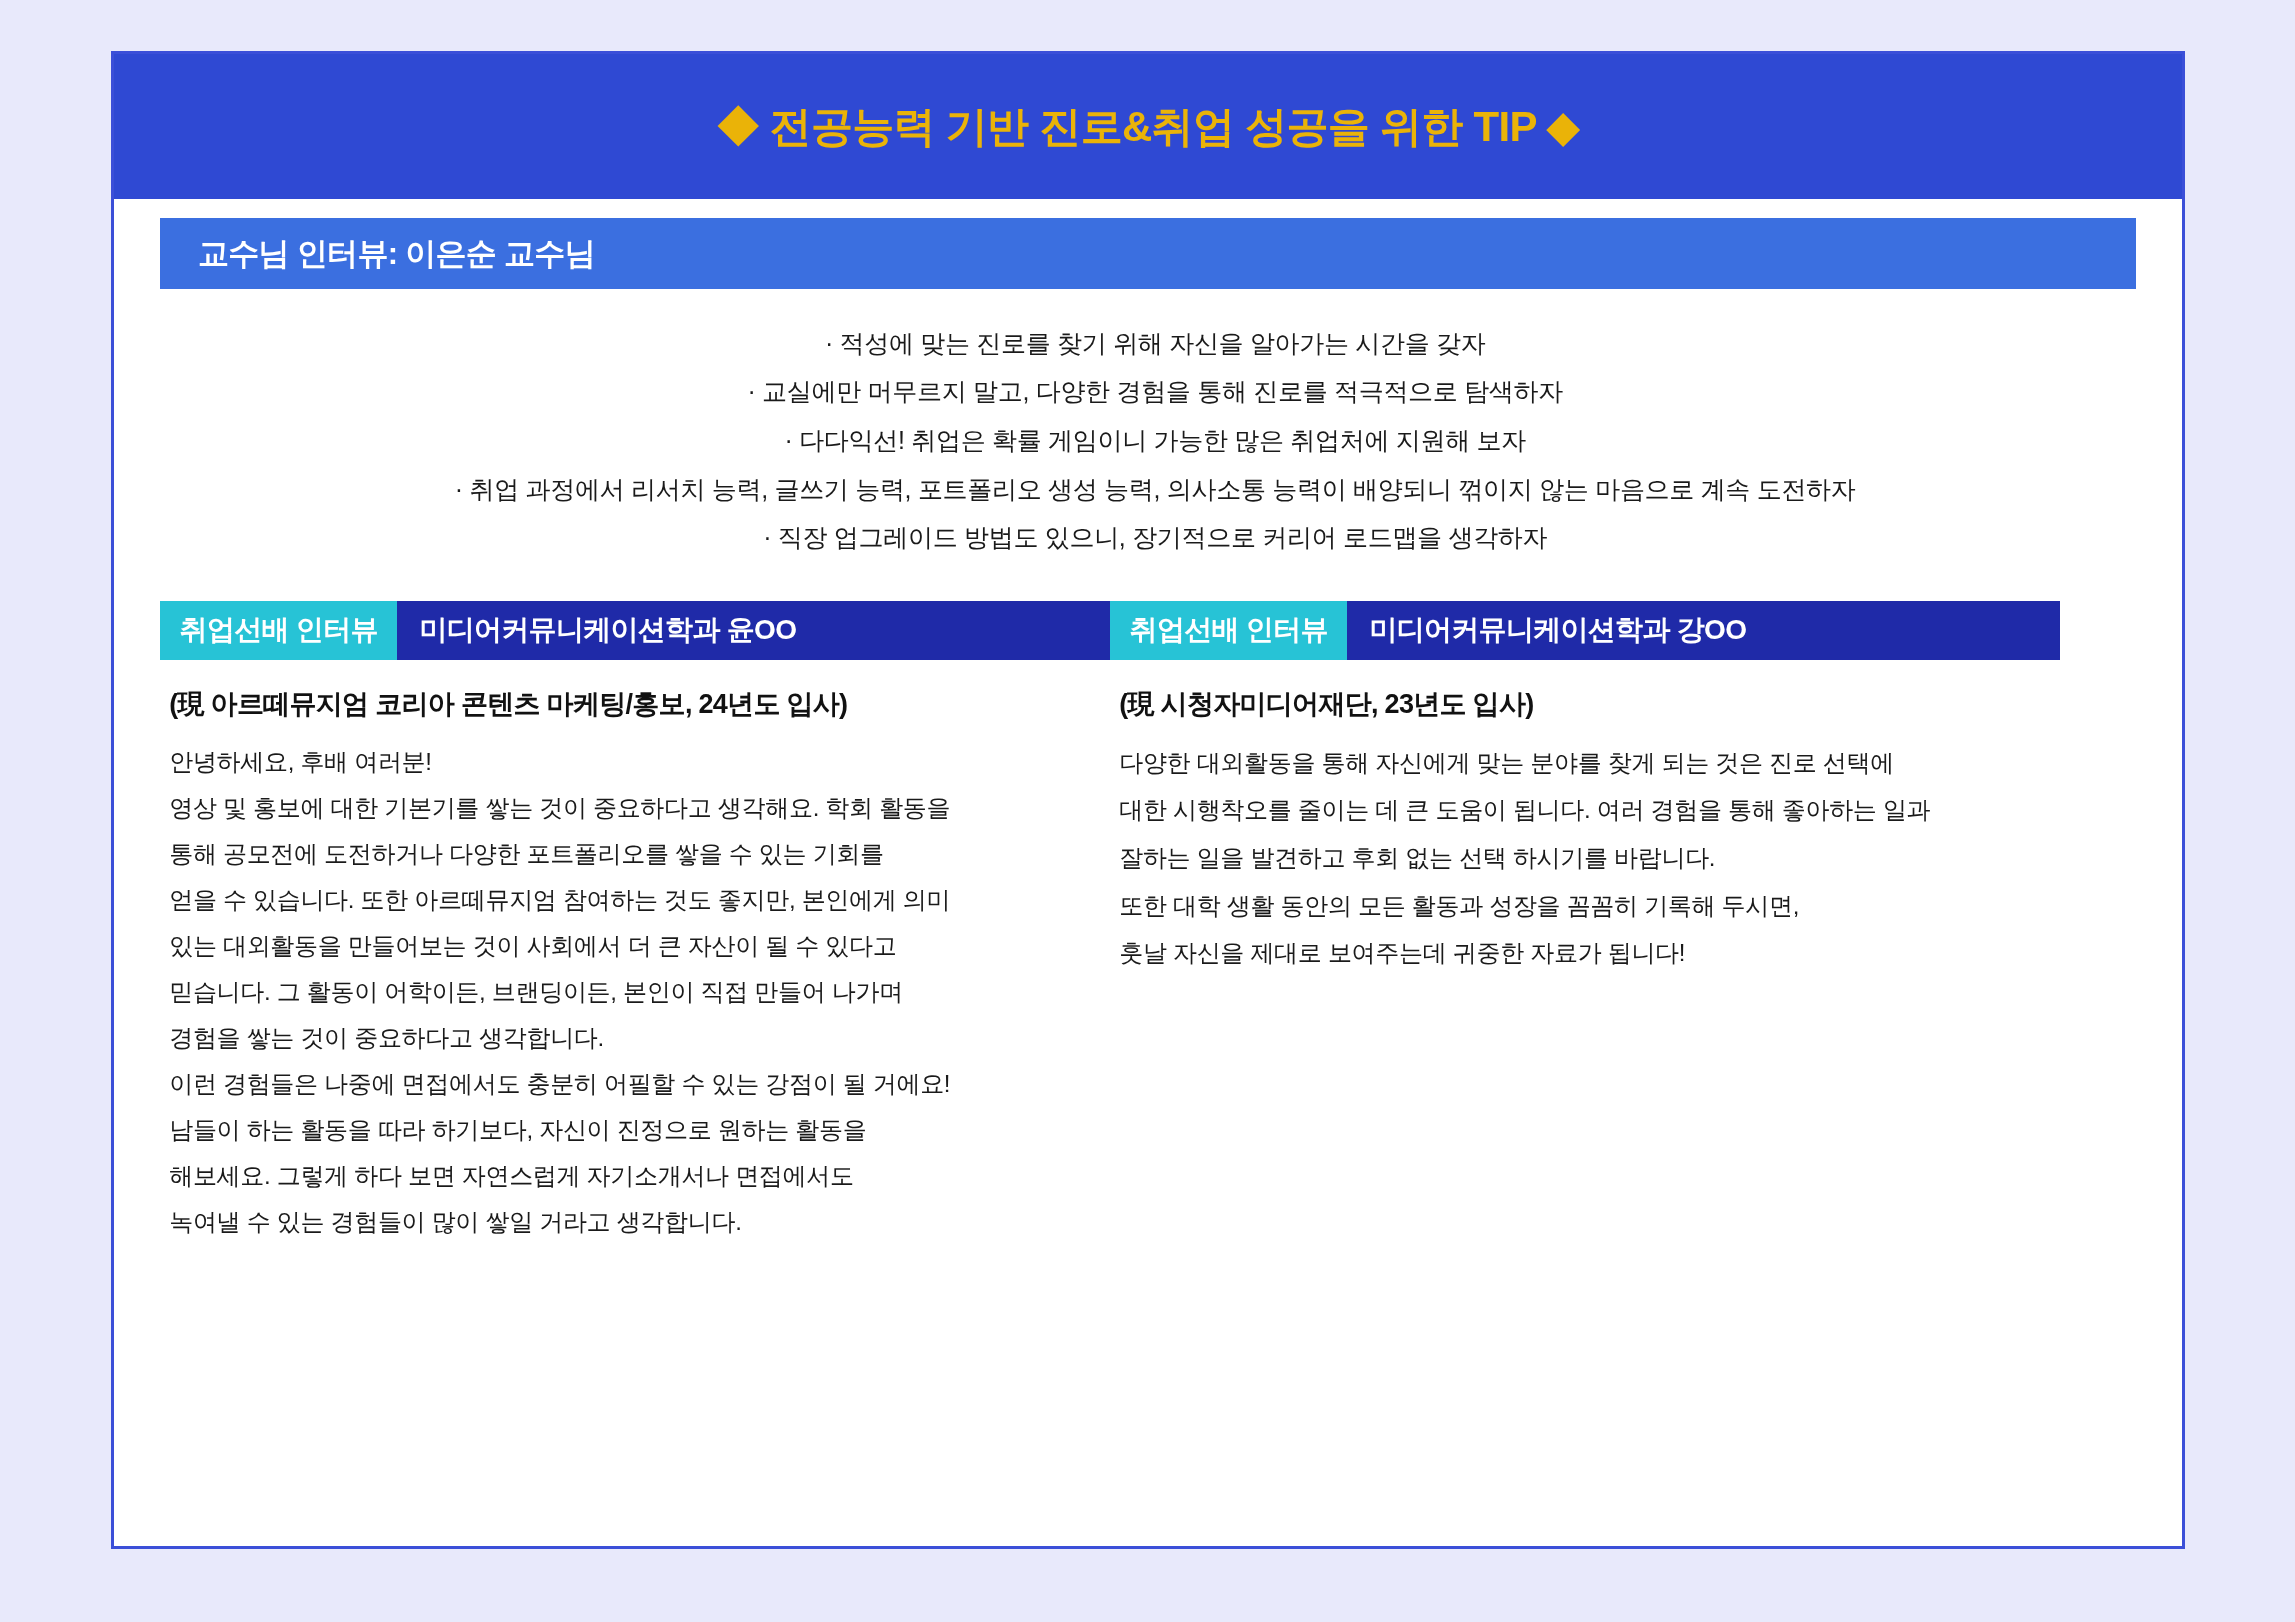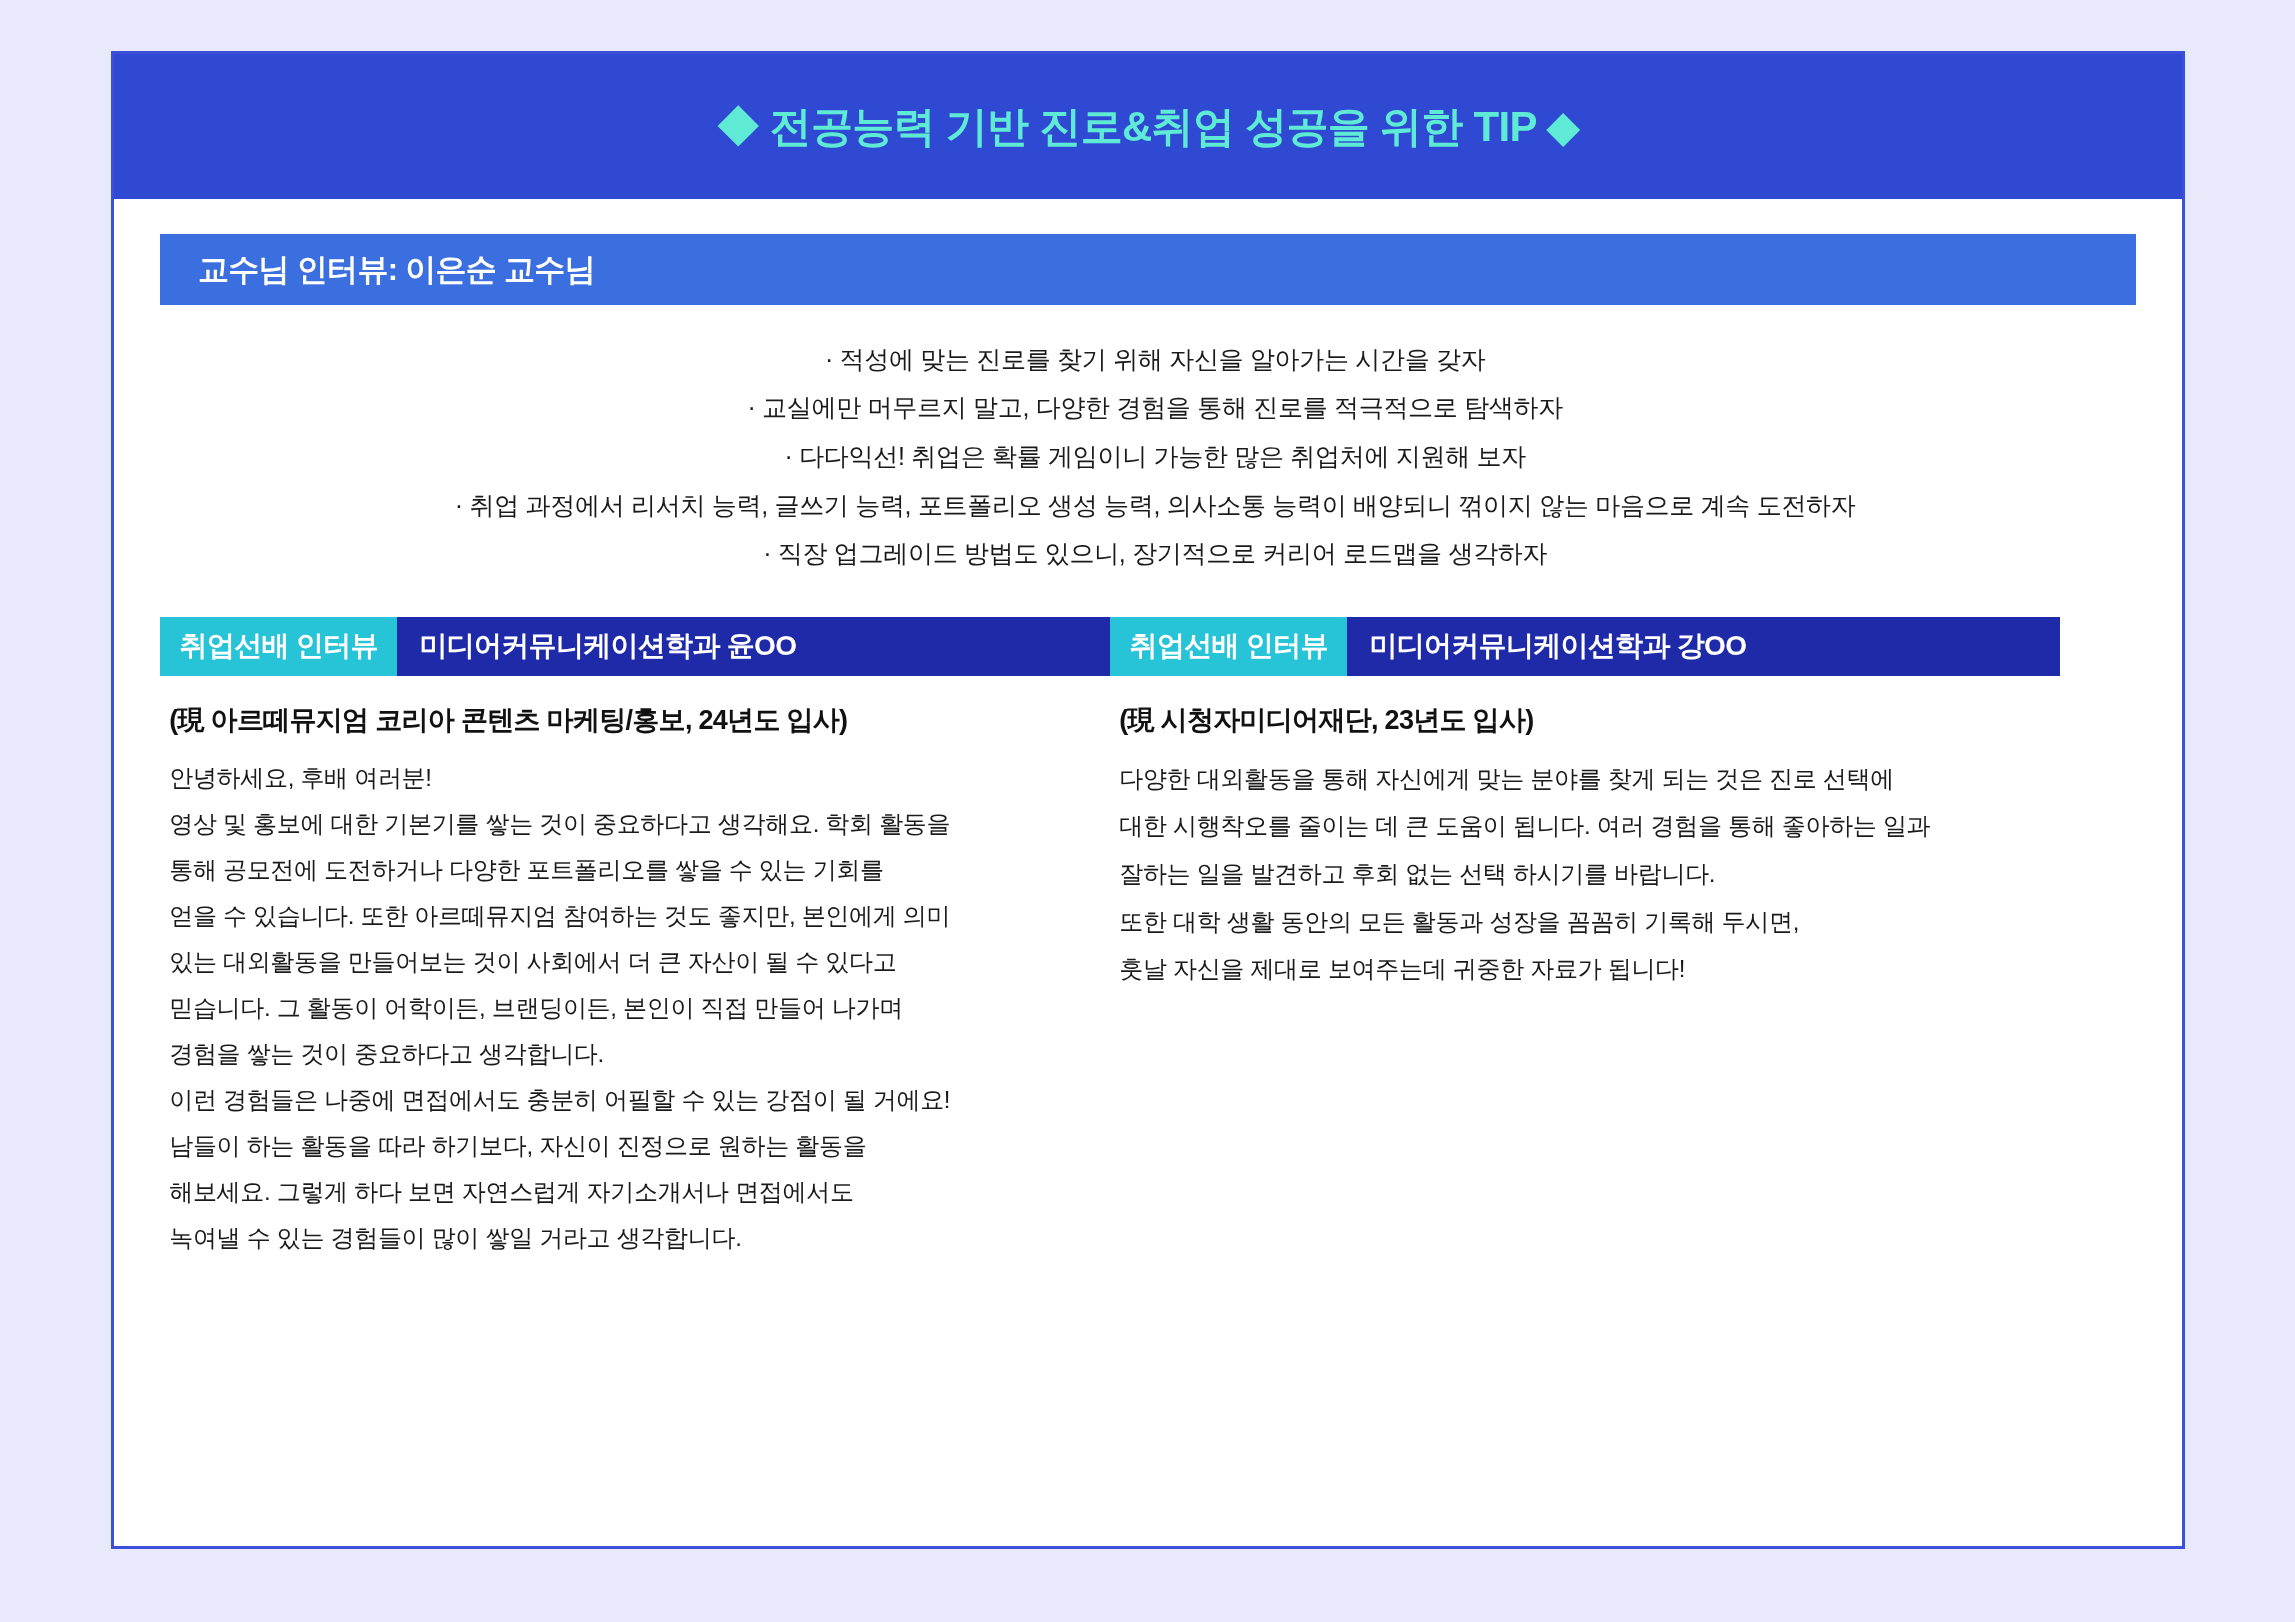--- a/index.html
+++ b/index.html
@@ -24,27 +24,27 @@
     background: #ffffff;
   }
   .title-bar {
     height: 145px;
     background: #2f49d3;
     display: flex;
     align-items: center;
     justify-content: center;
   }
   .title-text {
-    color: #5eead4;
+    color: #eab308;
     font-size: 42px;
     font-weight: bold;
     letter-spacing: -0.7px;
   }
   .content {
-    padding: 35px 46px 0 46px;
+    padding: 19px 46px 0 46px;
   }
   .prof-header {
     background: #3b6fe0;
     height: 71px;
     display: flex;
     align-items: center;
     padding-left: 38px;
     margin-bottom: 30px;
   }
   .prof-header .label {

